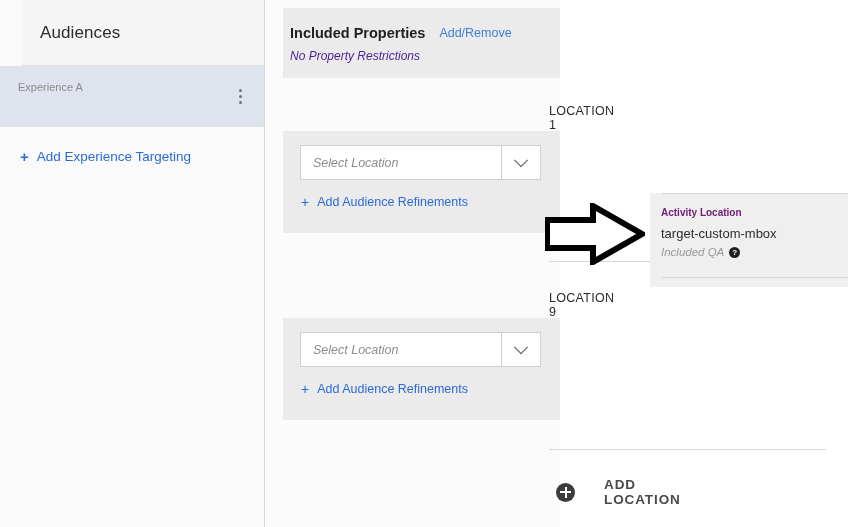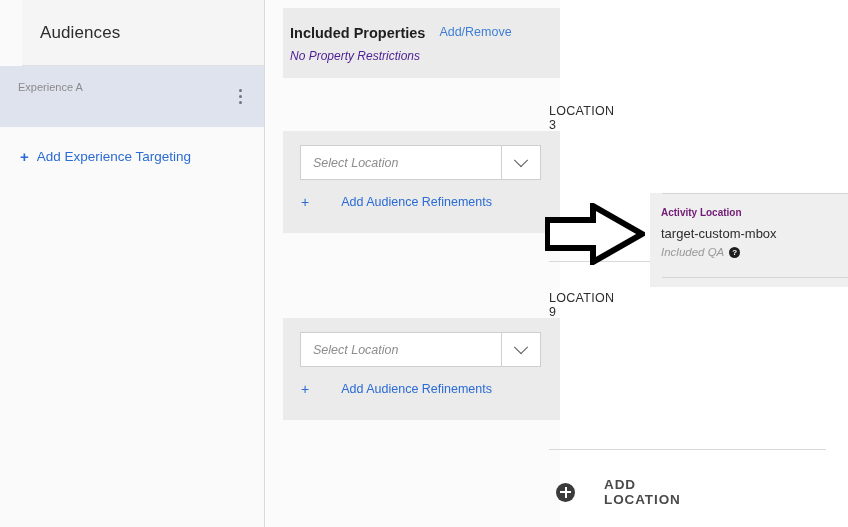--- a/index.html
+++ b/index.html
@@ -117,21 +117,21 @@
     background: #ebebeb;
     box-sizing: border-box;
   }
   #included-properties-card {
     top: 8px;
     height: 70px;
     padding: 17px 0 0 7px;
   }
   .ip-head {
     display: flex;
-    align-items: flex-start;
+    align-items: center;
     gap: 14px;
   }
   .ip-title {
     font-size: 14.5px;
     font-weight: bold;
     color: #1f1f1f;
   }
   .ip-link {
     font-size: 12.5px;
     color: #3e7fd4;
@@ -202,21 +202,20 @@
     cursor: pointer;
   }
   .refine-link .plus {
     color: #2b6bd4;
     font-size: 14px;
     line-height: 1;
   }
   .refine-link .label {
     color: #2b6bd4;
     font-size: 12.5px;
-    margin-left: 24px;
   }
 
   .divider {
     position: absolute;
     left: 283px;
     width: 277px;
     height: 1px;
     background: #d9d9d9;
   }
   #divider-1 { top: 261px; }
@@ -355,21 +354,21 @@
 <div id="properties-panel">
 
   <div class="card" id="included-properties-card">
     <div class="ip-head">
       <span class="ip-title">Included Properties</span>
       <span class="ip-link">Add/Remove</span>
     </div>
     <div class="ip-sub">No Property Restrictions</div>
   </div>
 
-  <div class="loc-label" id="location-1-label">LOCATION 3</div>
+  <div class="loc-label" id="location-1-label">LOCATION 1</div>
   <div class="card" id="location-1-card">
     <div class="select-wrap">
       <div class="select-field">Select Location</div>
       <div class="select-btn">
         <span class="chev"></span>
       </div>
     </div>
     <div class="refine-link">
       <span class="plus">+</span>
       <span class="label">Add Audience Refinements</span>

